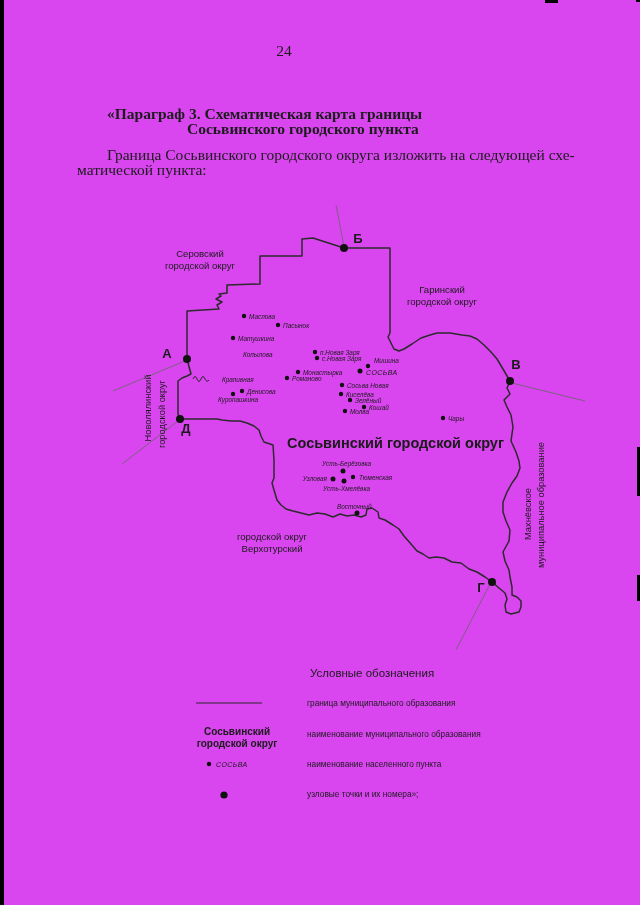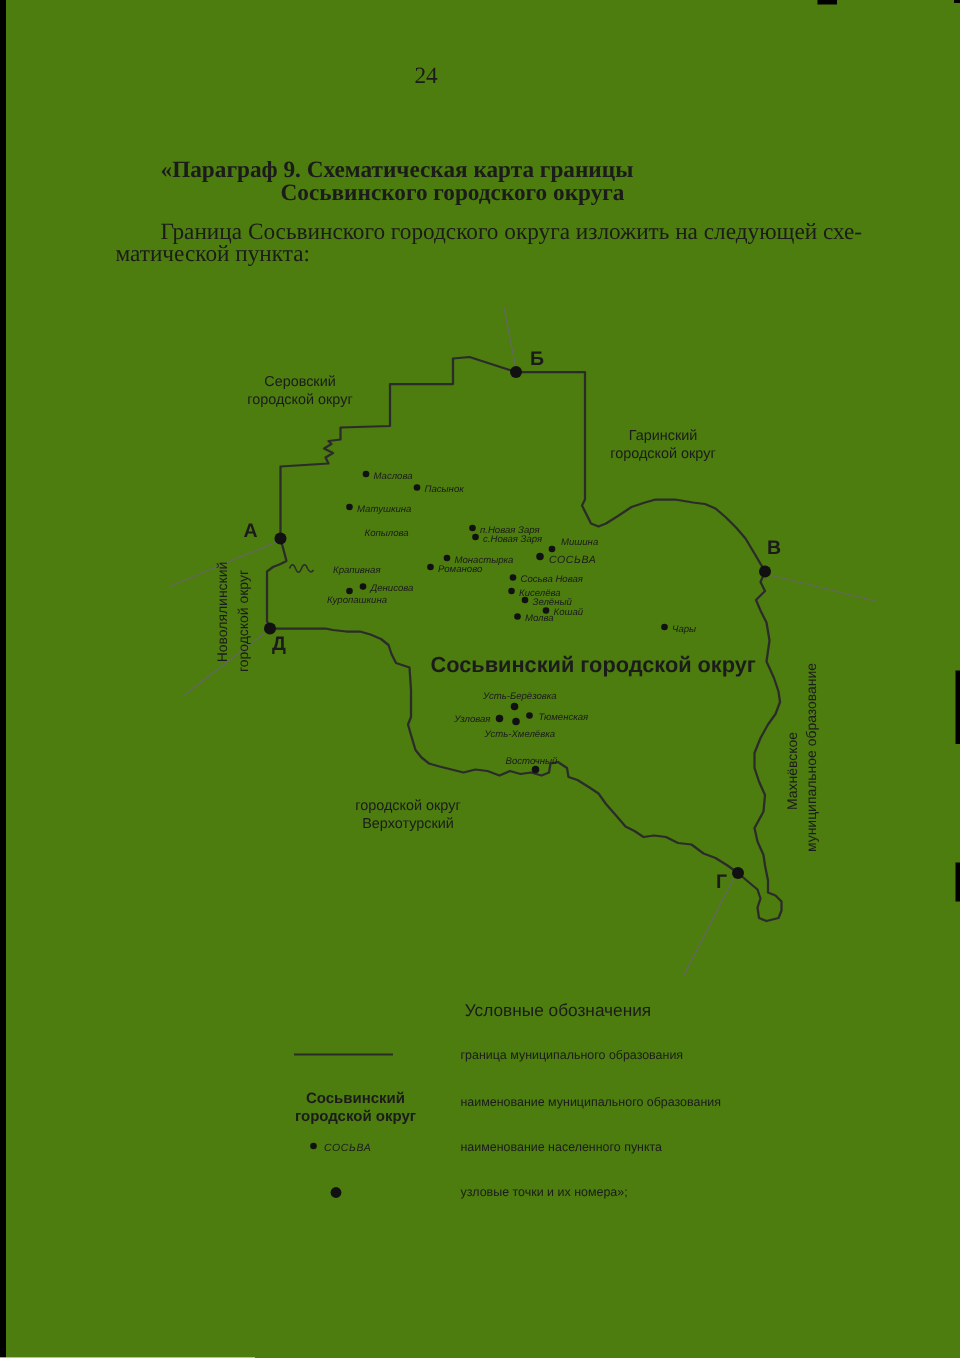--- a/index.html
+++ b/index.html
@@ -1,16 +1,16 @@
 <!DOCTYPE html>
 <html><head>
 <meta charset="utf-8">
 <style>
   html,body{margin:0;padding:0;background:#fff;}
-  #page{position:relative;width:640px;height:905px;background:#4d7c0f;overflow:hidden;
+  #page{position:relative;width:640px;height:905px;background:#d946ef;overflow:hidden;
         font-family:"Liberation Serif", serif;color:#1b1b1b;}
   .abs{position:absolute;white-space:nowrap;}
   .doc{font-size:15.5px;line-height:1.2;}
   .bold{font-weight:bold;}
   #map-svg{position:absolute;left:0;top:0;width:640px;height:905px;}
   
   text{fill:#1b1b1b;font-family:"Liberation Sans", sans-serif;}
   .settl{font-size:6.4px;font-style:italic;}
   .settl-caps{font-size:7px;font-style:italic;letter-spacing:.4px;}
   .region{font-size:9.6px;}
@@ -26,22 +26,22 @@
 
 <div id="page">
 
   <div class="abs" style="left:0;top:0;width:4px;height:905px;background:#000;"></div>
   <div class="abs" style="left:545px;top:0;width:13px;height:3px;background:#000;"></div>
   <div class="abs" style="left:636px;top:0;width:4px;height:2px;background:#000;"></div>
   <div class="abs" style="left:637px;top:447px;width:3px;height:49px;background:#000;"></div>
   <div class="abs" style="left:637px;top:575px;width:3px;height:26px;background:#000;"></div>
 
   <div class="abs doc" style="left:260px;top:42px;width:48px;text-align:center;">24</div>
-  <div class="abs doc bold" style="left:107px;top:105px;">«Параграф 9. Схематическая карта границы</div>
-  <div class="abs doc bold" style="left:187px;top:120px;">Сосьвинского городского округа</div>
+  <div class="abs doc bold" style="left:107px;top:105px;">«Параграф 3. Схематическая карта границы</div>
+  <div class="abs doc bold" style="left:187px;top:120px;">Сосьвинского городского пункта</div>
   <div class="abs doc" style="left:107px;top:146px;">Граница Сосьвинского городского округа изложить на следующей схе-</div>
   <div class="abs doc" style="left:77px;top:161px;">матической пункта:</div>
 
   <svg id="map-svg" viewBox="0 0 640 905" xmlns="http://www.w3.org/2000/svg">
 
     <path d="M187,359 L187,311 L219,309 L217,305 L222,302 L216,299 L221,296 L219,294
          L227,293 L227,285 L260,284 L260,256 L302,256 L302,239 L313,238
          L344,248 L390,248 L390,333 L388,337 L391,343 L394,349 L399,351
          L404,349 L412,344 L421,338 L430,335 L437,333 L450,333 L462,335 L470,336 L477,339
          L484,345 L491,352 L497,359 L503,369 L510,381

